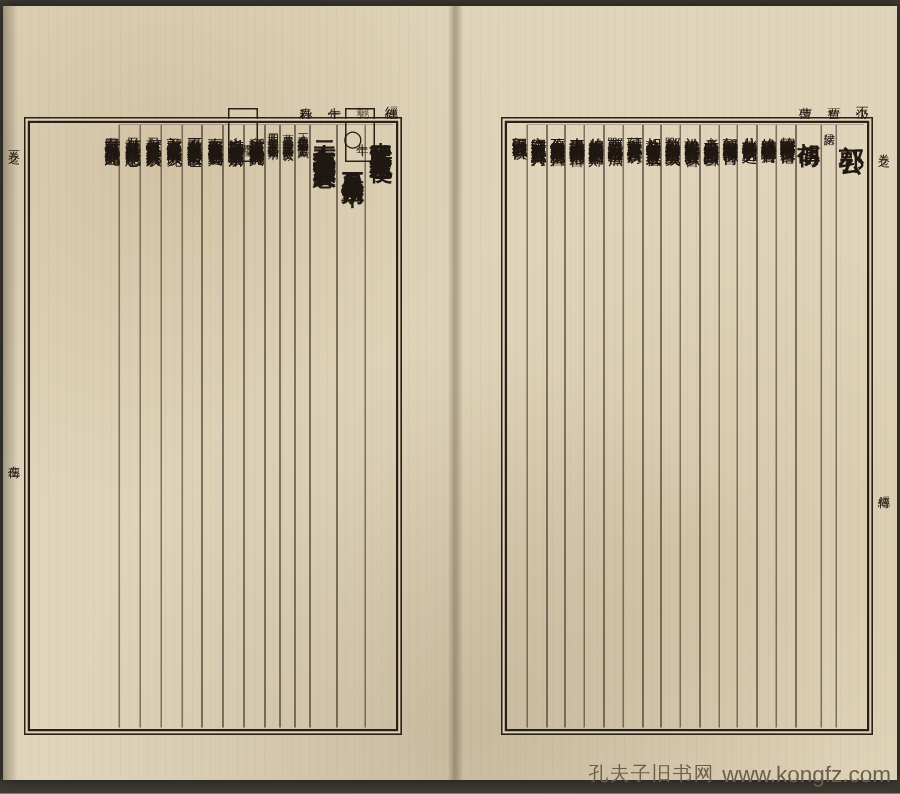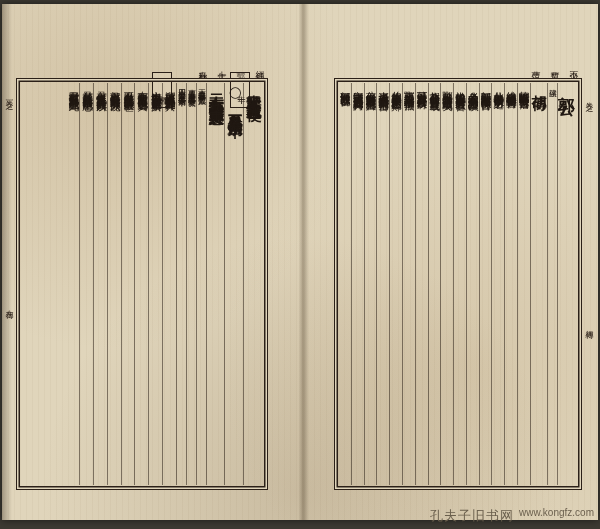--- a/index.html
+++ b/index.html
@@ -107,25 +107,25 @@
     font-size:8px;color:#2b2018;letter-spacing:1px;line-height:1.05;
   }
   
   #spine-strip{
     position:absolute;left:0;top:0;width:10px;height:516px;
     background:linear-gradient(90deg, rgba(45,33,20,.35), rgba(45,33,20,0));
   }
   
   #watermark{
     position:absolute;right:6px;bottom:4px;
-    display:flex;align-items:flex-start;gap:5px;
+    display:flex;align-items:flex-end;gap:5px;
     color:#5d5344;font-family:"Liberation Sans", sans-serif;
   }
   #wm-cn{font-size:13px;letter-spacing:1px;color:#6a5f4d;}
-  #wm-en{font-size:10px;color:#6a5f4d;}
+  #wm-en{font-size:15px;color:#6a5f4d;}
 </style>
 </head>
 <body>
 
 <div id="photo">
   <div id="surface"></div>
 
   <div id="book">
 
     <div id="spine-strip"></div>

